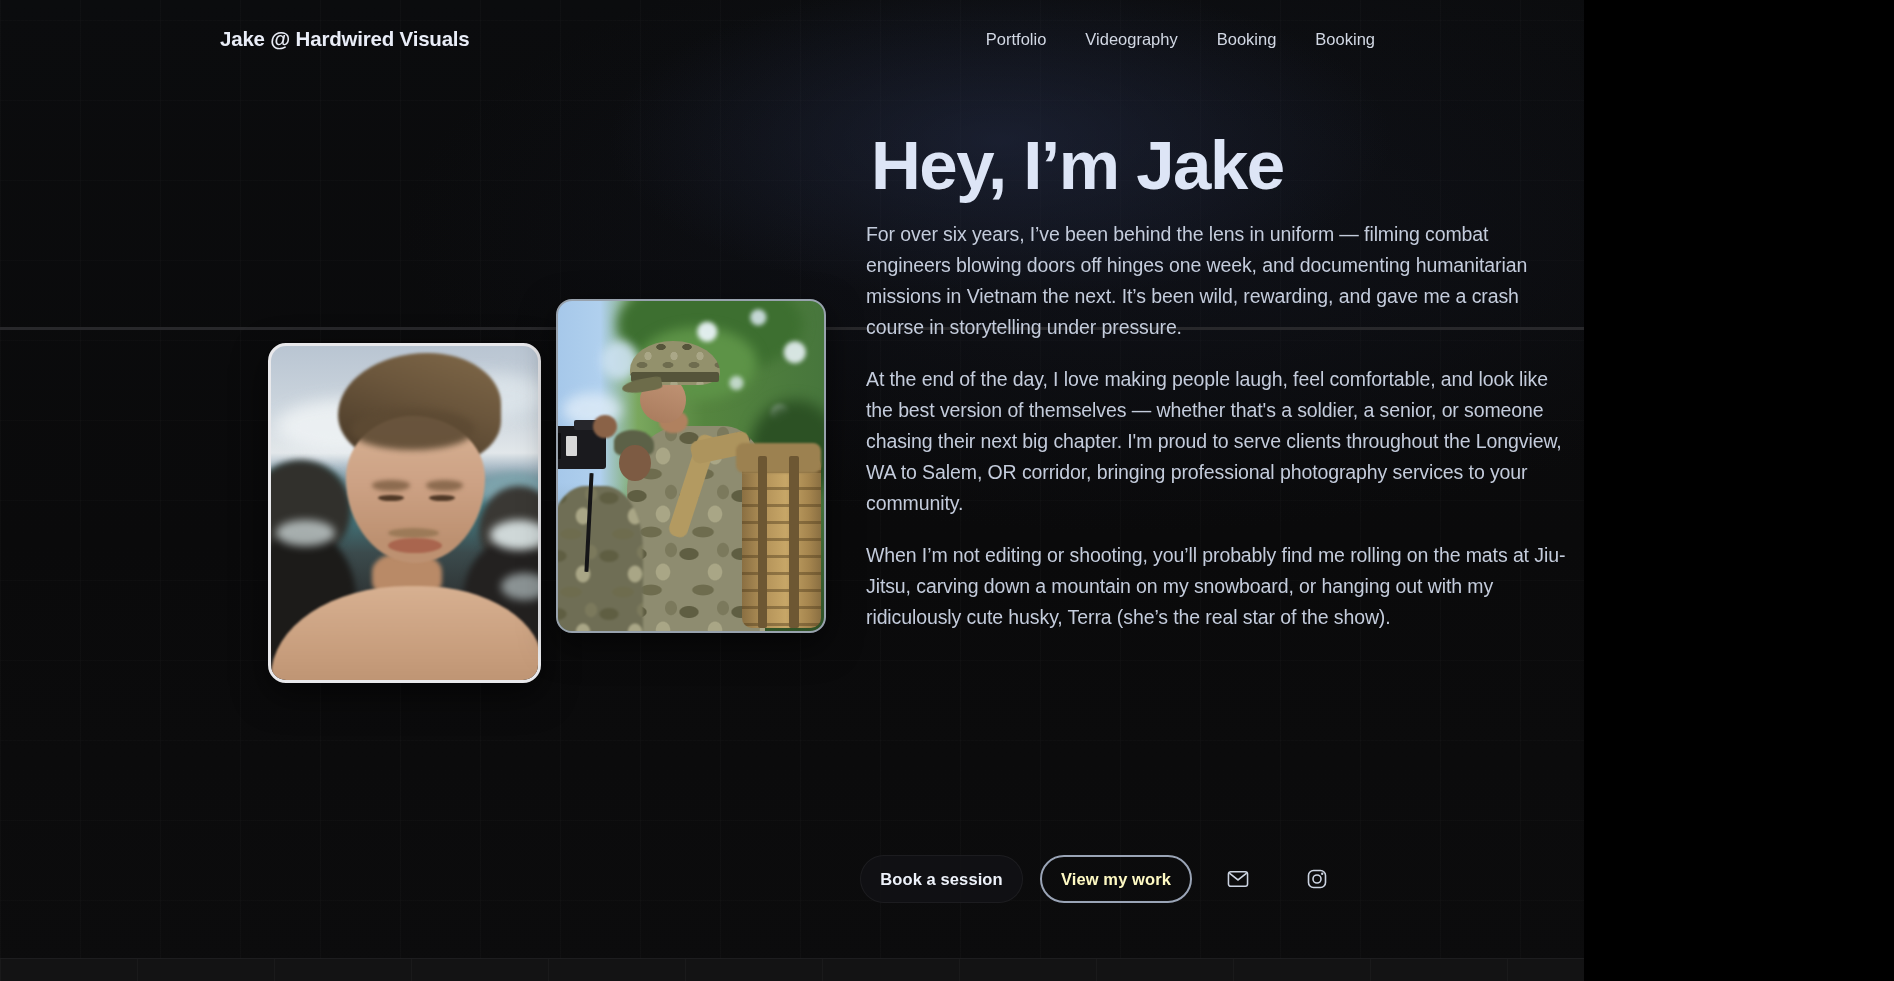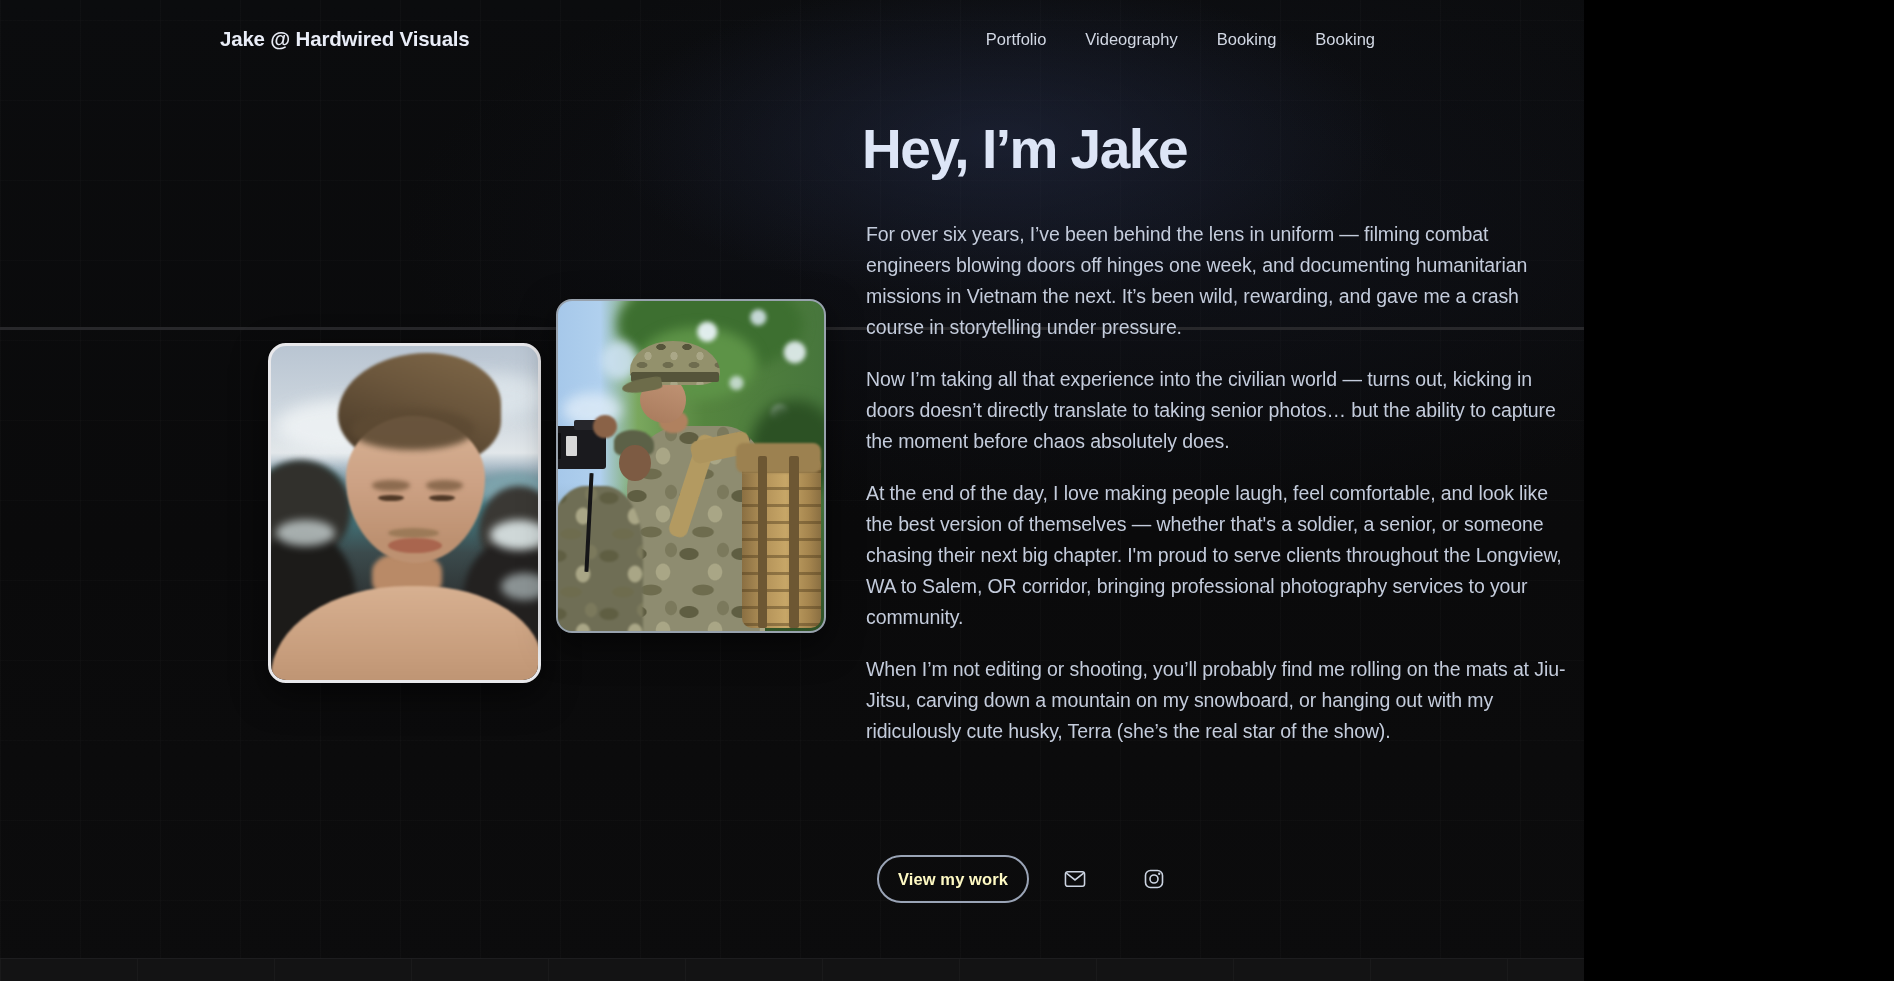--- a/index.html
+++ b/index.html
@@ -26,22 +26,22 @@
   .nav{
     position:absolute;right:209px;top:30px;z-index:5;display:flex;gap:31px;align-items:center;
   }
   .nav a{font-size:16.5px;color:#d2d8e4;text-decoration:none;cursor:pointer;padding-left:8px;}
 
   
   .section-line{position:absolute;left:0;top:327px;width:100%;height:3px;background:#28282b;z-index:1;}
 
   
   .hero-heading{
-    position:absolute;left:862px;top:122px;z-index:3;margin:0;
-    font-size:55px;line-height:1;font-weight:700;letter-spacing:-1.5px;color:#dde5f6;
+    position:absolute;left:862px;top:122px;z-index:3;margin:9px;
+    font-size:69px;line-height:1;font-weight:700;letter-spacing:-1.5px;color:#dde5f6;
   }
   .copy{position:absolute;left:866px;top:219px;width:706px;z-index:3;}
   .copy p{
     margin:0 0 21px 0;font-size:19.5px;line-height:31px;color:#c4ccdc;letter-spacing:-0.1px;
   }
 
   
   .cta-row{position:absolute;left:860px;top:855px;height:48px;z-index:3;display:flex;align-items:center;}
   .btn{
     height:48px;border-radius:26px;display:inline-flex;align-items:center;justify-content:center;
@@ -228,26 +228,26 @@
     <div class="b cam-top"></div>
     <div class="b cam-label"></div>
     <div class="b cam-lens"></div>
     <div class="b hand"></div>
     <div class="b tripod"></div>
   </figure>
 
   <h1 class="hero-heading">Hey, I’m Jake</h1>
   <div class="copy">
     <p>For over six years, I’ve been behind the lens in uniform — filming combat engineers blowing doors off hinges one week, and documenting humanitarian missions in Vietnam the next. It’s been wild, rewarding, and gave me a crash course in storytelling under pressure.</p>
-    <p>Now I’m taking all that experience into the civilian world — turns out, kicking in doors doesn’t directly translate to taking senior photos… but the ability to capture the moment before chaos absolutely does.</p>
     <p>At the end of the day, I love making people laugh, feel comfortable, and look like the best version of themselves — whether that's a soldier, a senior, or someone chasing their next big chapter. I'm proud to serve clients throughout the Longview, WA to Salem, OR corridor, bringing professional photography services to your community.</p>
     <p>When I’m not editing or shooting, you’ll probably find me rolling on the mats at Jiu-Jitsu, carving down a mountain on my snowboard, or hanging out with my ridiculously cute husky, Terra (she’s the real star of the show).</p>
   </div>
 
   <div class="cta-row">
+    <button class="btn btn-primary">Book a session</button>
     <button class="btn btn-outline">View my work</button>
     <a class="icon-link icon-mail">
       <svg width="22" height="20" viewBox="0 0 24 22" fill="none">
         <rect x="1.5" y="3" width="21" height="16" rx="2.5" stroke="#ccd4e2" stroke-width="1.7"></rect>
         <path d="M2.5 4.5 L12 12 L21.5 4.5" stroke="#ccd4e2" stroke-width="1.7" fill="none"></path>
       </svg>
     </a>
     <a class="icon-link icon-insta">
       <svg width="20" height="20" viewBox="0 0 20 20" fill="none">
         <rect x="1.5" y="1.5" width="17" height="17" rx="5" stroke="#ccd4e2" stroke-width="1.6"></rect>

